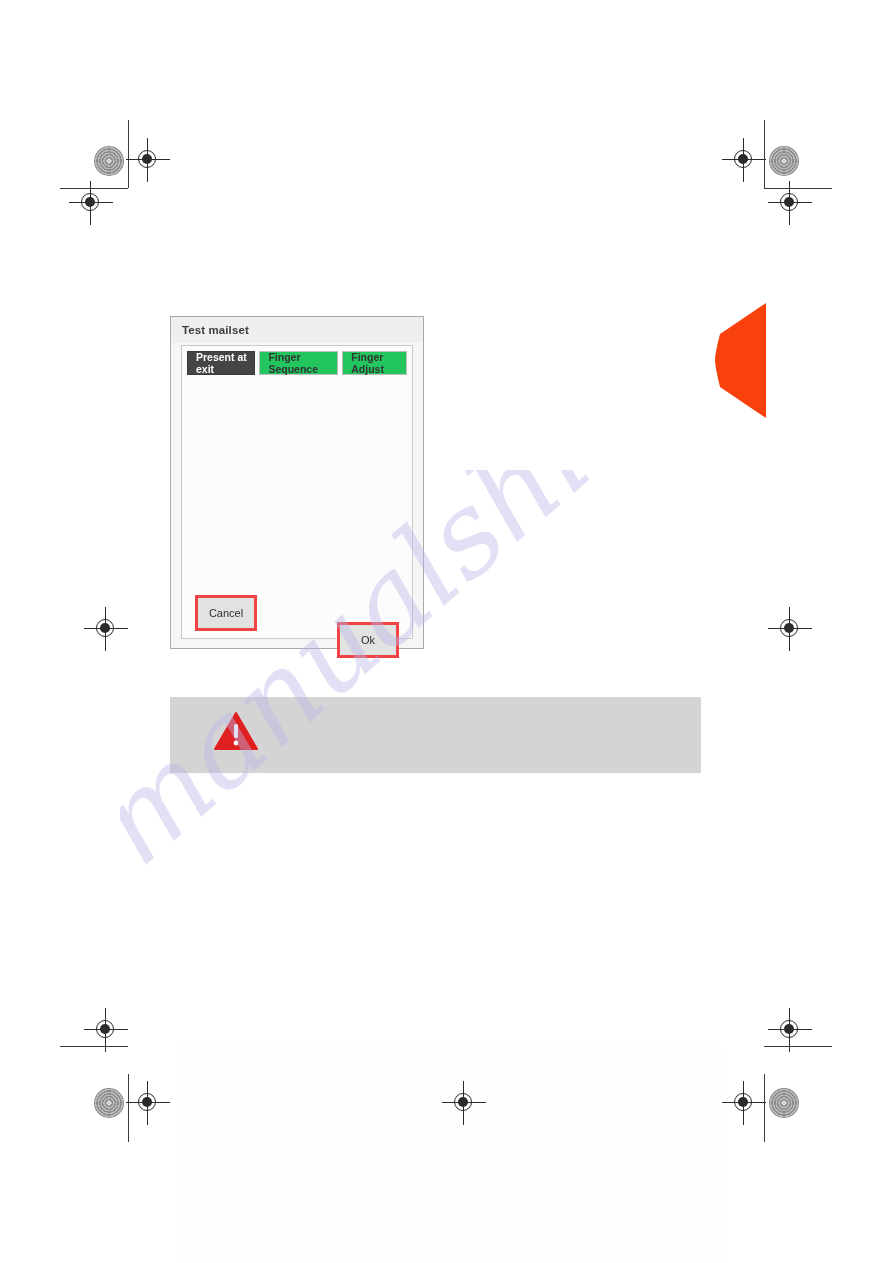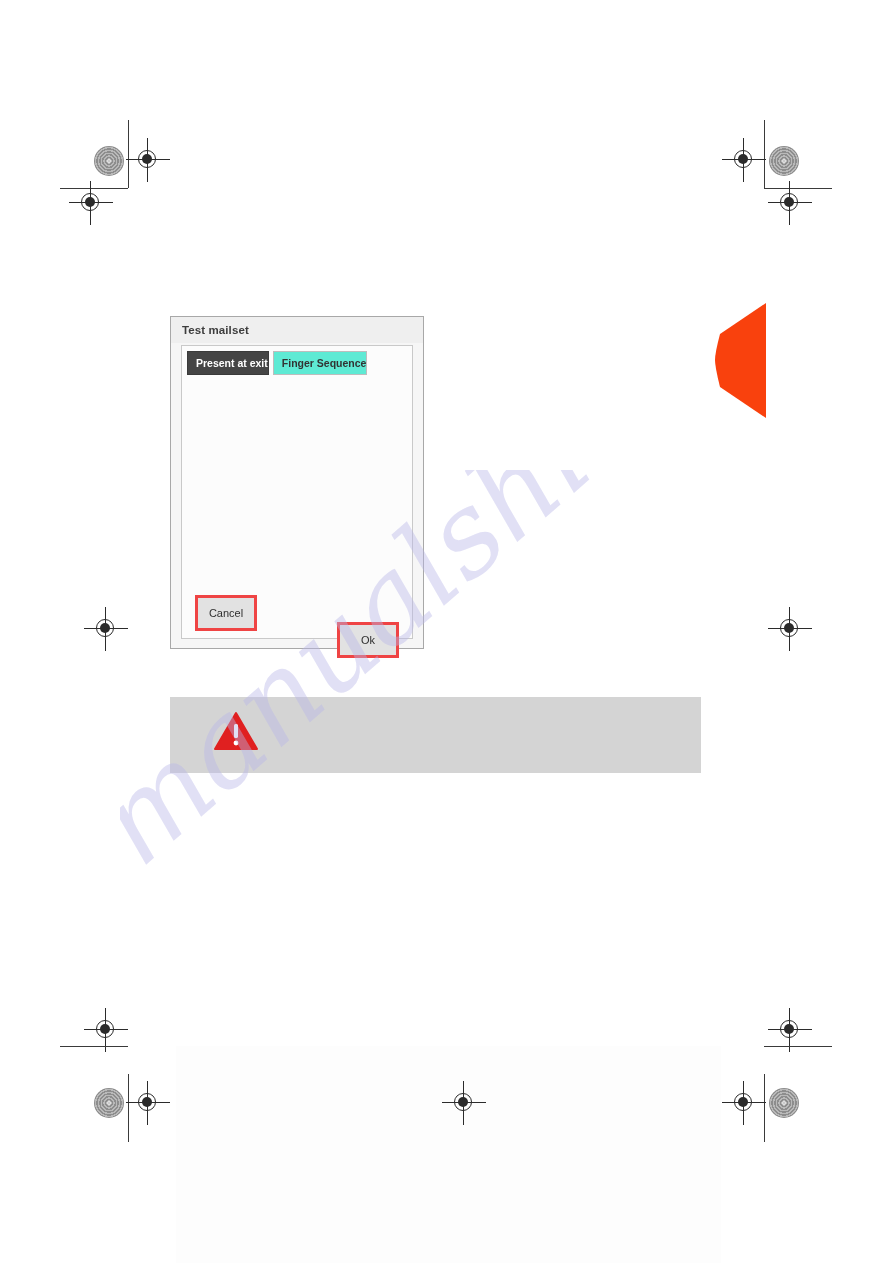--- a/index.html
+++ b/index.html
@@ -140,21 +140,21 @@
     display: flex;
     flex-direction: row;
     gap: 4px;
   }
   .menu-item {
     height: 24px;
     display: flex;
     align-items: center;
     padding-left: 8px;
     box-sizing: border-box;
-    background: #5eead4;
+    background: #22c55e;
     border: 1px solid #bdbdbd;
     font-size: 10.5px;
     font-weight: bold;
     color: #333333;
     cursor: pointer;
     user-select: none;
   }
   .menu-item.selected {
     background: #454545;
     border-color: #3a3a3a;
@@ -334,20 +334,23 @@
     </div>
 
     <div class="dialog-body">
 
       <div class="menu-list">
         <div class="menu-item selected">
           <span>Present at exit</span>
         </div>
         <div class="menu-item">
           <span>Finger Sequence</span>
+        </div>
+        <div class="menu-item">
+          <span>Finger Adjust</span>
         </div>
       </div>
 
       <div class="dialog-buttons">
         <div class="dlg-btn cancel">
           <span>Cancel</span>
         </div>
         <div class="dlg-btn ok">
           <span>Ok</span>
         </div>

